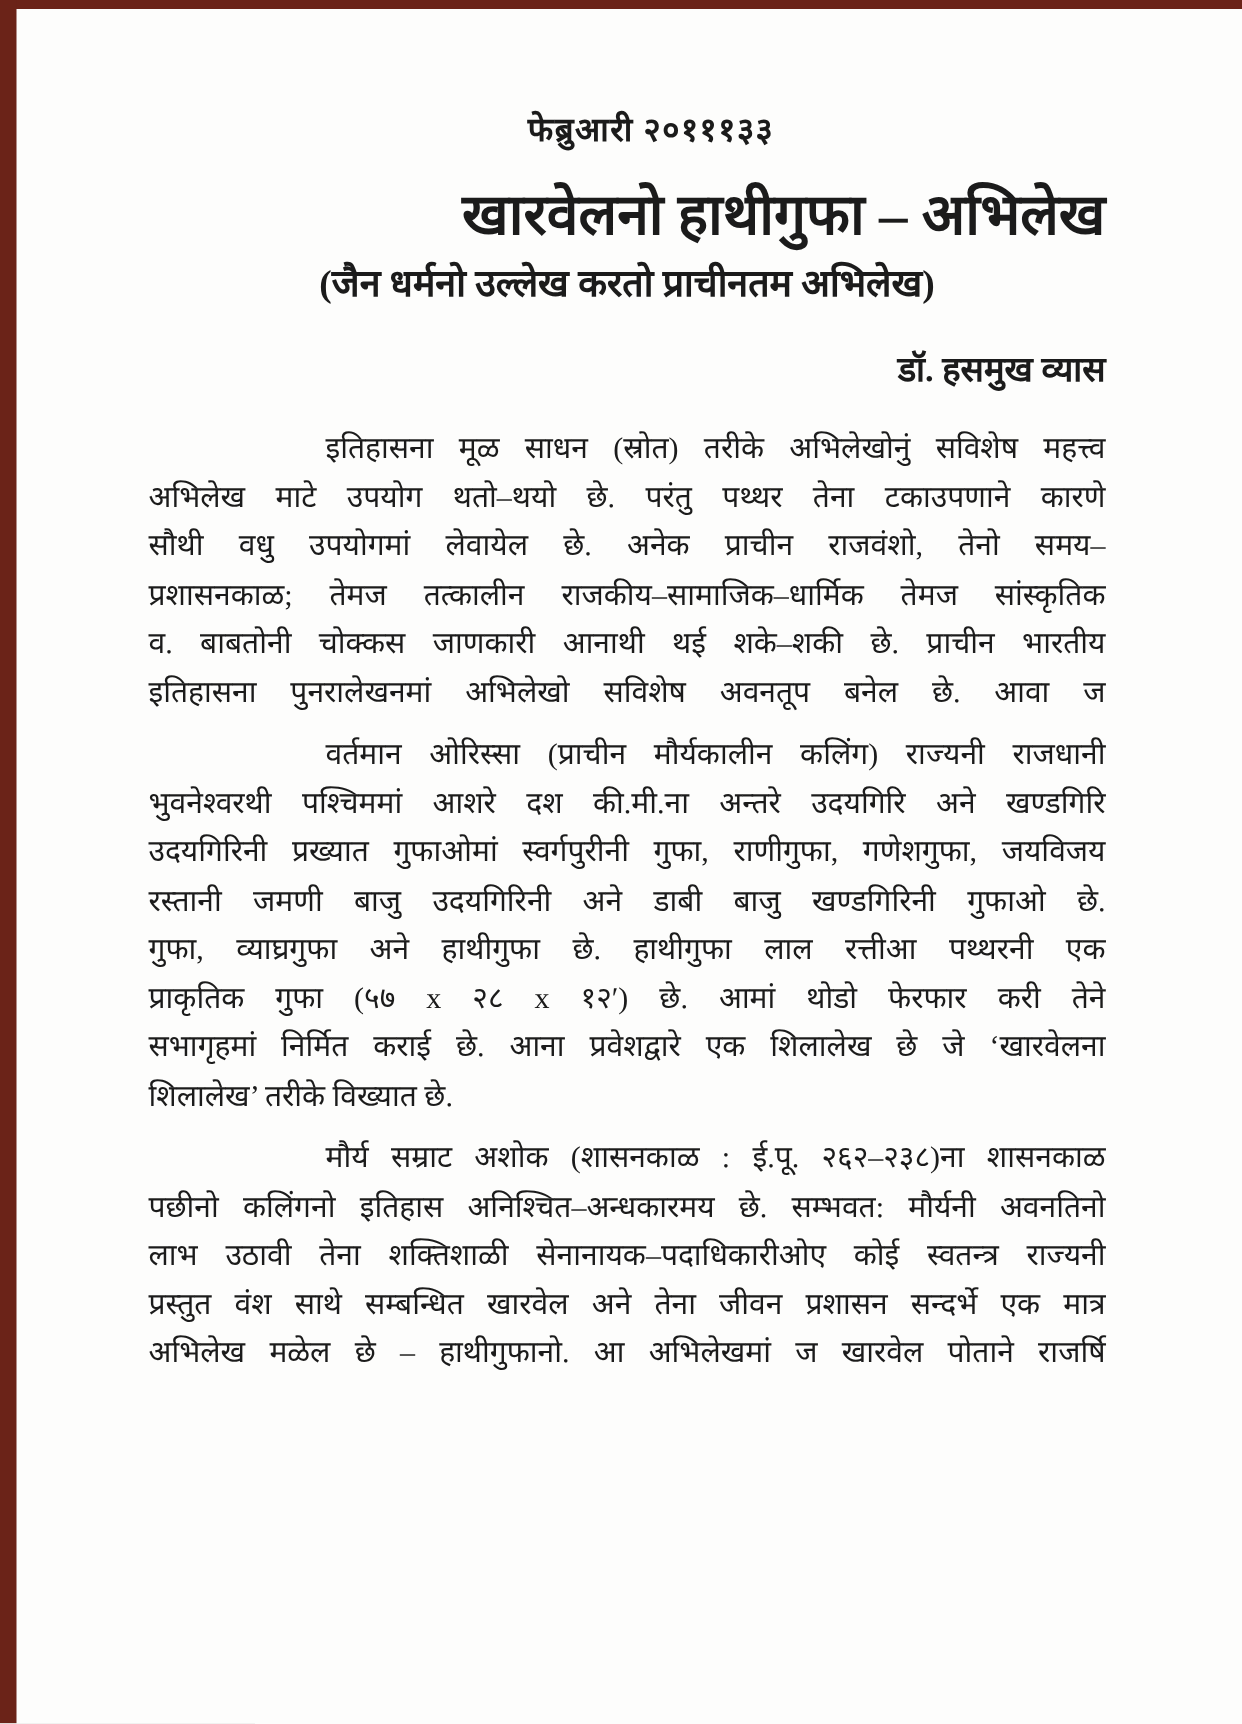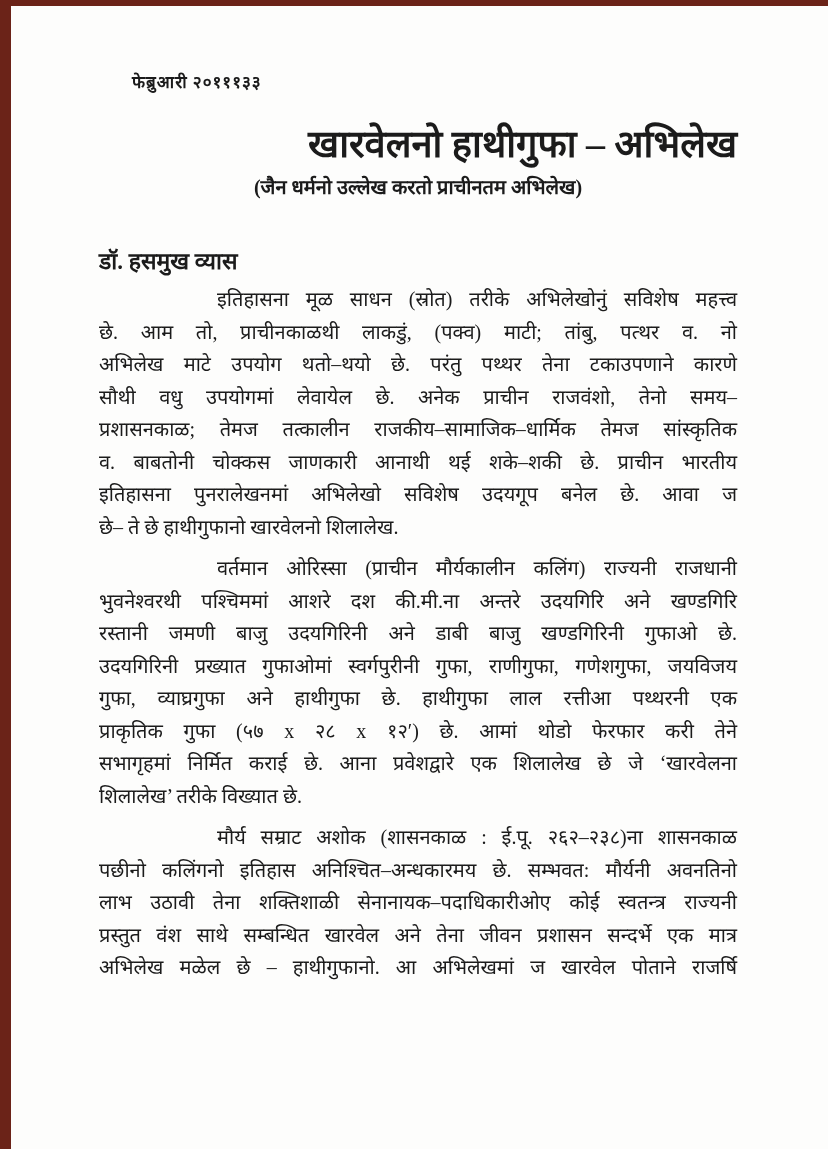--- a/index.html
+++ b/index.html
@@ -8,36 +8,36 @@
     width:828px;height:1149px;
     background:#fdfdfc;
     overflow:hidden;
     font-family:"Liberation Serif","DejaVu Serif",serif;
     color:#1b1b1b;
   }
   .edge-top{position:absolute;top:0;left:0;width:828px;height:6px;background:#6b2318;}
   .edge-left{position:absolute;top:0;left:0;width:11px;height:1149px;background:#6b2318;}
   .header{
     position:absolute;top:70px;left:132px;right:92px;
-    display:flex;justify-content:flex-start;align-items:baseline;
-    font-size:17px;font-weight:600;letter-spacing:1px;
+    display:flex;justify-content:center;align-items:baseline;
+    font-size:22px;font-weight:600;letter-spacing:1px;
   }
   .title{
     position:absolute;top:122px;left:99px;width:638px;
     margin:0;text-align:right;
     font-size:38px;font-weight:bold;line-height:1.2;
   }
   .subtitle{
     position:absolute;top:175px;left:99px;width:638px;
     margin:0;text-align:center;
-    font-size:20px;font-weight:bold;line-height:1.2;
+    font-size:25px;font-weight:bold;line-height:1.2;
   }
   .author{
     position:absolute;top:229px;left:99px;width:638px;
-    text-align:left;font-size:23px;font-weight:bold;margin-top:15px;
+    text-align:right;font-size:23px;font-weight:bold;
   }
   .body{
     position:absolute;top:283px;left:99px;width:638px;
     font-size:20px;
   }
   .para{margin:0;}
   .para + .para{margin-top:9px;}
   .line{
     height:32.5px;line-height:32.5px;
     text-align:justify;
@@ -62,34 +62,32 @@
   </div>
 
   <h1 class="title">खारवेलनो हाथीगुफा – अभिलेख</h1>
   <h2 class="subtitle">(जैन धर्मनो उल्लेख करतो प्राचीनतम अभिलेख)</h2>
   <div class="author">डॉ. हसमुख व्यास</div>
 
   <div class="body">
 
     <div class="para">
       <div class="line first">इतिहासना मूळ साधन (स्रोत) तरीके अभिलेखोनुं सविशेष महत्त्व</div>
-      <div class="line">छे. आम तो, प्राचीनकाळथी लाकडुं, (पक्व) माटी; तांबु, पत्थर व. नो</div>
       <div class="line">अभिलेख माटे उपयोग थतो–थयो छे. परंतु पथ्थर तेना टकाउपणाने कारणे</div>
       <div class="line">सौथी वधु उपयोगमां लेवायेल छे. अनेक प्राचीन राजवंशो, तेनो समय–</div>
       <div class="line">प्रशासनकाळ; तेमज तत्कालीन राजकीय–सामाजिक–धार्मिक तेमज सांस्कृतिक</div>
       <div class="line">व. बाबतोनी चोक्कस जाणकारी आनाथी थई शके–शकी छे. प्राचीन भारतीय</div>
-      <div class="line">इतिहासना पुनरालेखनमां अभिलेखो सविशेष उदयगूप बनेल छे. आवा ज</div>
-      <div class="line lastline">छे– ते छे हाथीगुफानो खारवेलनो शिलालेख.</div>
+      <div class="line">इतिहासना पुनरालेखनमां अभिलेखो सविशेष अवनतूप बनेल छे. आवा ज</div>
     </div>
 
     <div class="para">
       <div class="line first">वर्तमान ओरिस्सा (प्राचीन मौर्यकालीन कलिंग) राज्यनी राजधानी</div>
       <div class="line">भुवनेश्वरथी पश्चिममां आशरे दश की.मी.ना अन्तरे उदयगिरि अने खण्डगिरि</div>
+      <div class="line">उदयगिरिनी प्रख्यात गुफाओमां स्वर्गपुरीनी गुफा, राणीगुफा, गणेशगुफा, जयविजय</div>
       <div class="line">रस्तानी जमणी बाजु उदयगिरिनी अने डाबी बाजु खण्डगिरिनी गुफाओ छे.</div>
-      <div class="line">उदयगिरिनी प्रख्यात गुफाओमां स्वर्गपुरीनी गुफा, राणीगुफा, गणेशगुफा, जयविजय</div>
       <div class="line">गुफा, व्याघ्रगुफा अने हाथीगुफा छे. हाथीगुफा लाल रत्तीआ पथ्थरनी एक</div>
       <div class="line">प्राकृतिक गुफा (५७ x २८ x १२′) छे. आमां थोडो फेरफार करी तेने</div>
       <div class="line">सभागृहमां निर्मित कराई छे. आना प्रवेशद्वारे एक शिलालेख छे जे ‘खारवेलना</div>
       <div class="line lastline">शिलालेख’ तरीके विख्यात छे.</div>
     </div>
 
     <div class="para">
       <div class="line first">मौर्य सम्राट अशोक (शासनकाळ : ई.पू. २६२–२३८)ना शासनकाळ</div>
       <div class="line">पछीनो कलिंगनो इतिहास अनिश्चित–अन्धकारमय छे. सम्भवत: मौर्यनी अवनतिनो</div>
       <div class="line">लाभ उठावी तेना शक्तिशाळी सेनानायक–पदाधिकारीओए कोई स्वतन्त्र राज्यनी</div>

